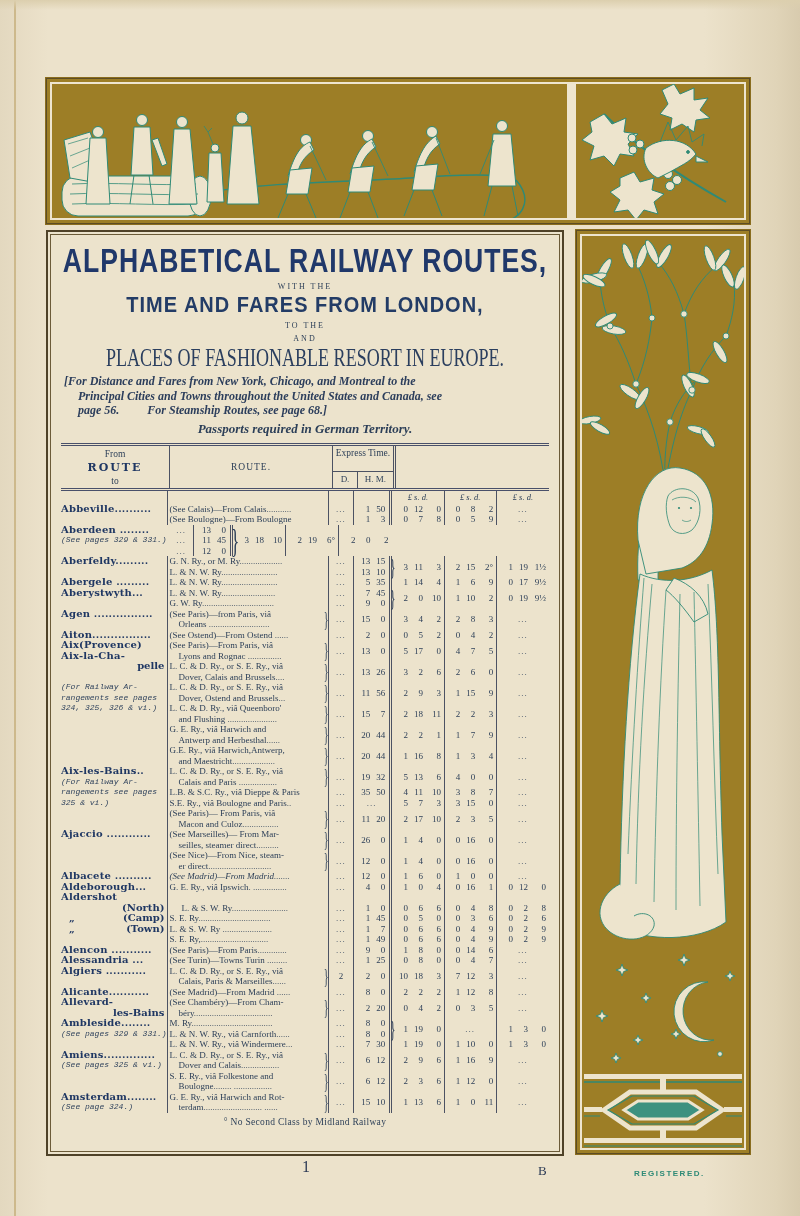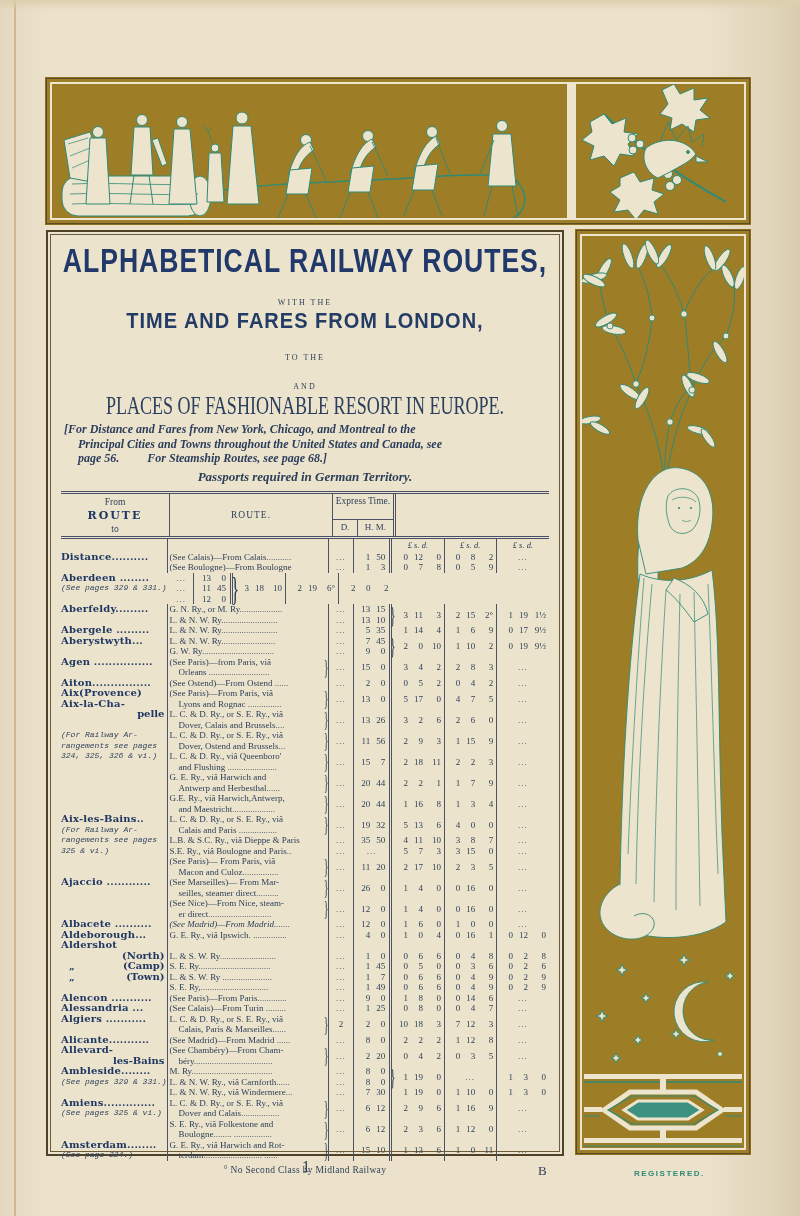--- a/index.html
+++ b/index.html
@@ -18,21 +18,21 @@
   .banner-divider{position:absolute;top:3px;bottom:3px;left:520px;width:9px;background:#eee5cf;}
   .mainbox{position:absolute;left:46px;top:230px;width:514px;height:922px;background:#ece3cc;
     border:2px solid #4f4228;}
   .mainbox .inframe2{position:absolute;inset:2px;border:1px solid #6b5b38;pointer-events:none;}
   .rightpanel{left:576px;top:230px;width:172px;height:922px;}
 
   
   .titleblock{padding-top:12px;text-align:center;}
   .t-main{font-family:"Liberation Sans","DejaVu Sans",sans-serif;font-weight:bold;color:#20386a;
     font-size:28px;letter-spacing:1px;transform:scale(.95,1.2);transform-origin:center;height:34px;line-height:34px;white-space:nowrap;}
-  .t-small{font-size:8px;letter-spacing:2px;color:#2c3f58;margin-top:20px;height:9px;line-height:9px;}
+  .t-small{font-size:8px;letter-spacing:2px;color:#2c3f58;margin-top:4px;height:9px;line-height:9px;}
   .t-sub{font-family:"Liberation Sans","DejaVu Sans",sans-serif;font-weight:bold;color:#233c66;
     font-size:20px;letter-spacing:1px;transform:scaleY(1.1);height:25px;line-height:25px;margin-top:1px;white-space:nowrap;}
   .t-cities{font-weight:bold;color:#20386a;font-size:22px;letter-spacing:6px;height:29px;line-height:29px;margin-top:2px;white-space:nowrap;}
   .t-places{color:#2a3e5e;font-size:22px;transform:scale(.82,1.12);transform-origin:center;height:27px;line-height:27px;margin-top:1px;white-space:nowrap;}
   .bracketnote{font-style:italic;font-weight:bold;font-size:12px;line-height:14.5px;color:#2c3e5c;
     text-align:left;padding:3px 18px 0 16px;}
   .bracketnote .ind{padding-left:14px;}
   .bracketnote .gap{display:inline-block;width:28px;}
   .passports{font-style:italic;font-weight:bold;font-size:13px;text-align:center;margin-top:3px;height:17px;}
 
@@ -224,21 +224,21 @@
         <div class="sp2"></div>
         <div class="sp3"></div>
         <div class="sp4"></div>
       <div class="lsd">£ s. d.</div>
       <div class="lsd">£ s. d.</div>
       <div class="lsd last">£ s. d.</div>
     </div>
     <div id="tbody">
         <div class="trow">
           <div class="c cplace">
-            <div class="pl h">Distance..........</div>
+            <div class="pl h">Abbeville..........</div>
           </div>
           <div class="c croute">
             <div class="re" style="height: 10.5px;">
               <div class="rl">(See Calais)—From Calais...........</div>
             </div>
             <div class="re" style="height: 10.5px;">
               <div class="rl">(See Boulogne)—From Boulogne</div>
             </div>
           </div>
           <div class="c cd">
@@ -1051,21 +1051,21 @@
               <span>„</span>
               <span>(Camp)</span>
             </div>
             <div class="pl d">
               <span>„</span>
               <span>(Town)</span>
             </div>
           </div>
           <div class="c croute">
             <div class="re" style="height: 10.5px;"></div>
-            <div class="re" style="height: 10.5px;">
+            <div class="re" style="height: 10.5px; margin-left: 12px;">
               <div class="rl">L. &amp; S. W. Ry.........................</div>
             </div>
             <div class="re" style="height: 10.5px;">
               <div class="rl">S. E. Ry................................</div>
             </div>
             <div class="re" style="height: 10.5px;">
               <div class="rl">L. &amp; S. W. Ry ......................</div>
             </div>
             <div class="re" style="height: 10.5px;">
               <div class="rl">S. E. Ry,..............................</div>
@@ -1216,21 +1216,21 @@
               <span class="dots">...</span>
             </div>
           </div>
         </div>
         <div class="trow">
           <div class="c cplace">
             <div class="pl h">Alessandria ...</div>
           </div>
           <div class="c croute">
             <div class="re" style="height: 10.5px;">
-              <div class="rl">(See Calais)—From Turin .........</div>
+              <div class="rl">(See Turin)—Towns Turin .........</div>
             </div>
           </div>
           <div class="c cd">
             <div class="vcell" style="height: 10.5px;">
               <span class="dots">...</span>
             </div>
           </div>
           <div class="c chm">
             <div class="hmcell" style="height: 10.5px;">
               <span class="hmp hmp0">1</span>

